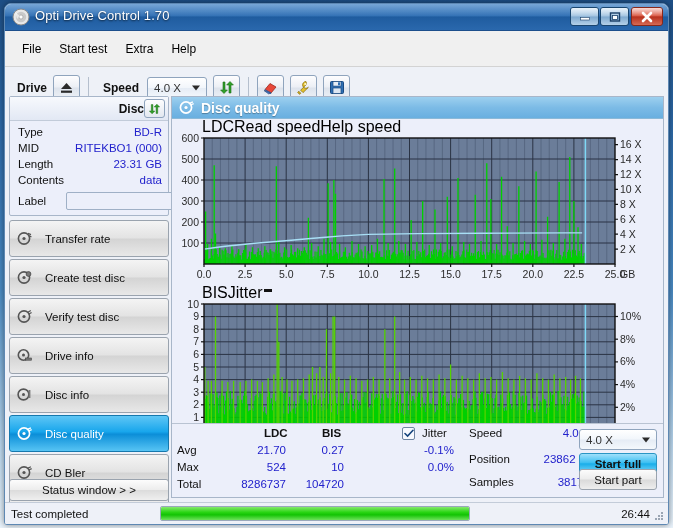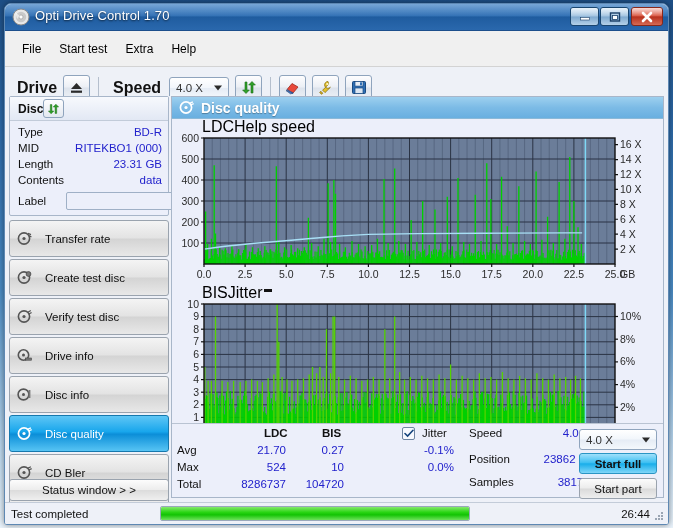--- a/index.html
+++ b/index.html
@@ -73,21 +73,21 @@
   }
   .menu-item { padding:2px 9px; cursor:default; }
 
   
   #toolbar {
     height:42px; background:#eef1f7;
     border-bottom:1px solid #b9c3d2;
     display:flex; align-items:center; padding:0 6px;
     position:relative;
   }
-  .lbl-bold { font-size:16px; font-weight:bold; color:#111; }
+  .lbl-bold { font-size:12px; font-weight:bold; color:#111; }
   #drive-combo {
     margin-left:10px; width:268px; height:23px;
     background: linear-gradient(180deg,#ffffff 0%, #f2f6fb 48%, #e5ecf5 52%, #f4f8fc 100%);
     border:1px solid #8fa4bd; border-radius:3px;
     display:flex; align-items:center; position:relative; cursor:default;
   }
   #drive-combo .dicon { width:17px; height:15px; margin-left:4px; flex:0 0 auto; }
   #drive-combo .dtext { font-size:11.5px; color:#000; margin-left:5px; white-space:nowrap; }
   .combo-arrow {
     position:absolute; right:6px; top:50%; transform:translateY(-50%);
@@ -117,21 +117,21 @@
   }
 
   
   #sidebar {
     position:absolute; left:4px; top:0; width:160px; bottom:0;
   }
   #disc-panel {
     border:1px solid #a8b6c9; background:#eceffa; border-radius:2px;
   }
   #disc-head {
-    height:24px; display:flex; align-items:center; justify-content:flex-start;
+    height:24px; display:flex; align-items:center; justify-content:flex-end;
     padding:0 3px 0 8px;
     background:linear-gradient(180deg,#f7f9fd,#e2e8f4);
     border-bottom:1px solid #c2cbd9;
   }
   #disc-head .t { font-size:12px; font-weight:bold; color:#111; }
   .minibtn {
     width:21px;height:19px;
     background:linear-gradient(180deg,#fdfdfe,#e3e8f0);
     border:1px solid #8fa4bd;border-radius:3px;
     display:flex;align-items:center;justify-content:center; cursor:default;
@@ -210,21 +210,21 @@
     position:absolute; right:6px; width:78px; height:21px;
     border-radius:3px; display:flex;align-items:center;justify-content:center;
     font-size:11.5px; color:#111; cursor:default;
   }
   #start-full {
     top:29px;
     background:linear-gradient(180deg,#9fe0fb 0%,#3fc0f2 45%,#19aeea 52%,#7fd6f8 100%);
     border:1px solid #2a95c4; font-weight:bold;
   }
   #start-part {
-    top:54px;
+    top:45px;
     background:linear-gradient(180deg,#fcfcfc 0%,#ececec 48%,#dadada 52%,#eeeeee 100%);
     border:1px solid #9aa3ae;
   }
 
   
   #statusbar {
     position:absolute; left:0; right:0; bottom:0; height:22px;
     background:#eef1f8; border-top:1px solid #c3ccd9;
     display:flex; align-items:center;
   }
@@ -473,20 +473,24 @@
           <path d="M10.5 3.4 L13.9 1.8 M11.6 5.0 L14.7 3.6" stroke="#ffffff" stroke-width="1.3"></path>
         </svg>
         <div class="t">Disc quality</div>
       </div>
 
       <div class="chart-wrap" style="padding-top:1px;">
         <div style="display:flex; align-items:center; padding-left:30px; height:14px;">
           <div class="grp">
             <span class="sw" style="background:#00a000"></span>
             <span>LDC</span>
+          </div>
+          <div class="grp">
+            <span class="sw" style="background:#7fd8f5"></span>
+            <span>Read speed</span>
           </div>
           <div class="grp">
             <span class="sw" style="background:#ff66cc"></span>
             <span>Help speed</span>
           </div>
         </div>
         <svg class="chart-svg" id="svg-ldc" width="495" height="150" viewBox="0 0 495 150">
             <rect x="32" y="4" width="411" height="126" fill="#6b7d99"></rect>
             <line x1="40.22" y1="4" x2="40.22" y2="130" stroke="#4f5f78" stroke-width="0.7"></line>
             <line x1="48.44" y1="4" x2="48.44" y2="130" stroke="#4f5f78" stroke-width="0.7"></line>

